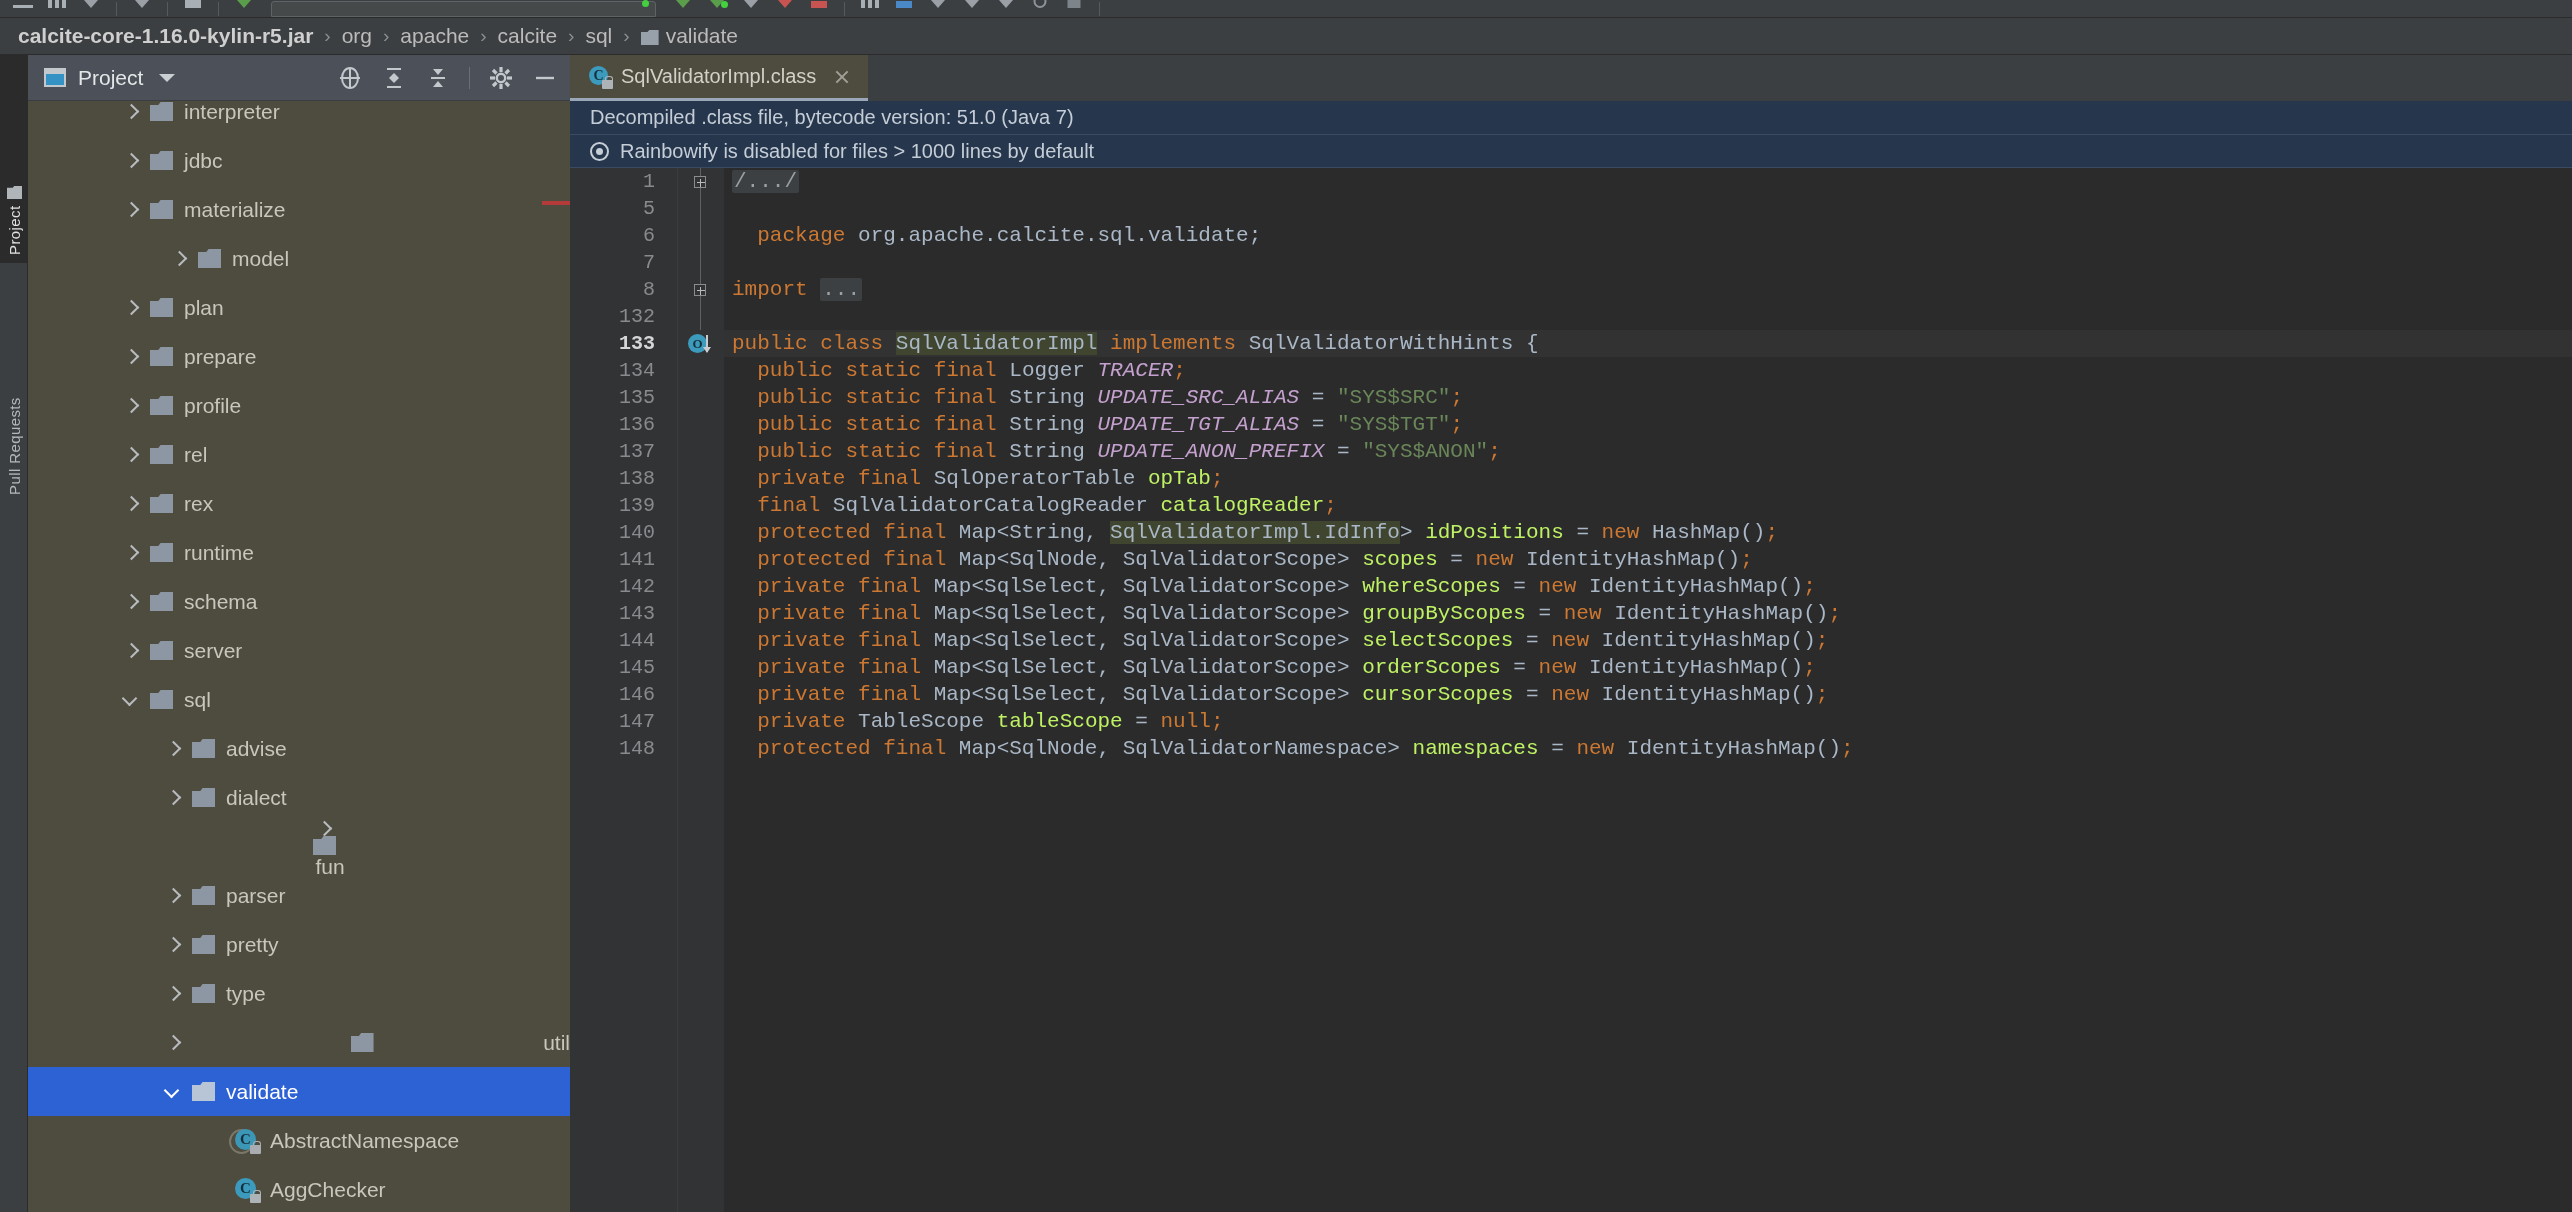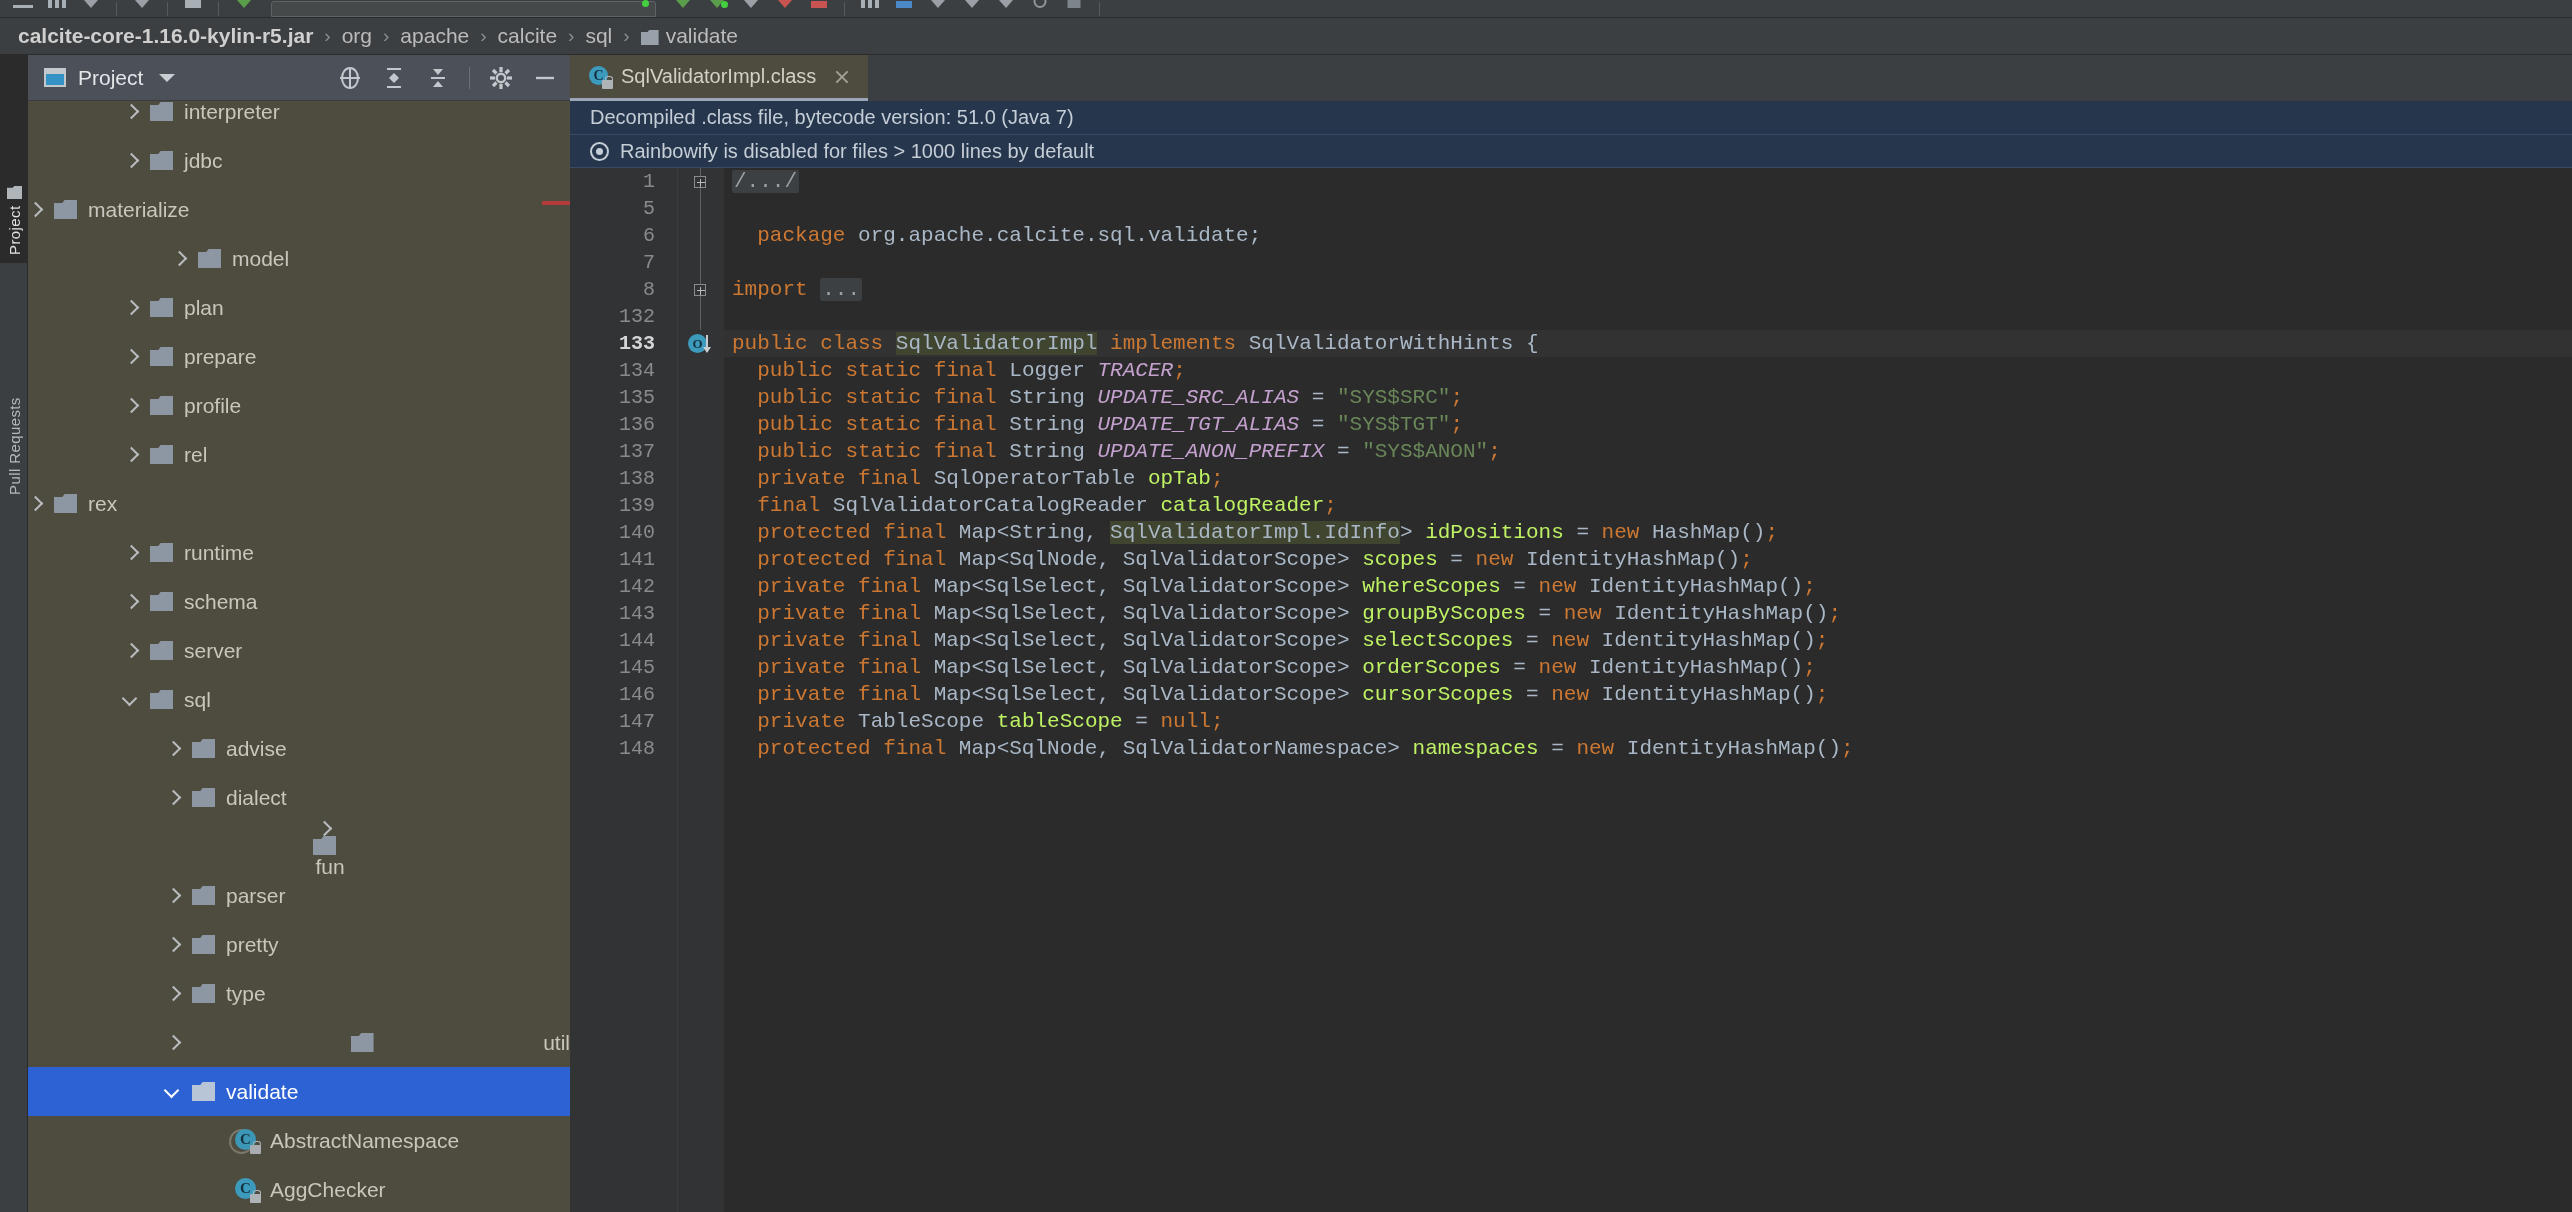--- a/index.html
+++ b/index.html
@@ -396,21 +396,21 @@
           <div class="trow" style="padding-left: 96px;">
             <span class="arrow"></span>
             <span class="folder-ico"></span>
             <span>interpreter</span>
           </div>
           <div class="trow" style="padding-left: 96px;">
             <span class="arrow"></span>
             <span class="folder-ico"></span>
             <span>jdbc</span>
           </div>
-          <div class="trow" style=" text-align: right;">
+          <div class="trow" style="padding-left: 96px; text-align: right;">
             <span class="arrow"></span>
             <span class="folder-ico"></span>
             <span>materialize</span>
           </div>
           <div class="trow" style="padding-left: 96px; margin-left: 48px;">
             <span class="arrow"></span>
             <span class="folder-ico"></span>
             <span>model</span>
           </div>
           <div class="trow" style="padding-left: 96px;">
@@ -426,21 +426,21 @@
           <div class="trow" style="padding-left: 96px;">
             <span class="arrow"></span>
             <span class="folder-ico"></span>
             <span>profile</span>
           </div>
           <div class="trow" style="padding-left: 96px;">
             <span class="arrow"></span>
             <span class="folder-ico"></span>
             <span>rel</span>
           </div>
-          <div class="trow" style="">
+          <div class="trow" style="padding-left: 96px;">
             <span class="arrow"></span>
             <span class="folder-ico"></span>
             <span>rex</span>
           </div>
           <div class="trow" style="padding-left: 96px;">
             <span class="arrow"></span>
             <span class="folder-ico"></span>
             <span>runtime</span>
           </div>
           <div class="trow" style="padding-left: 96px;">

